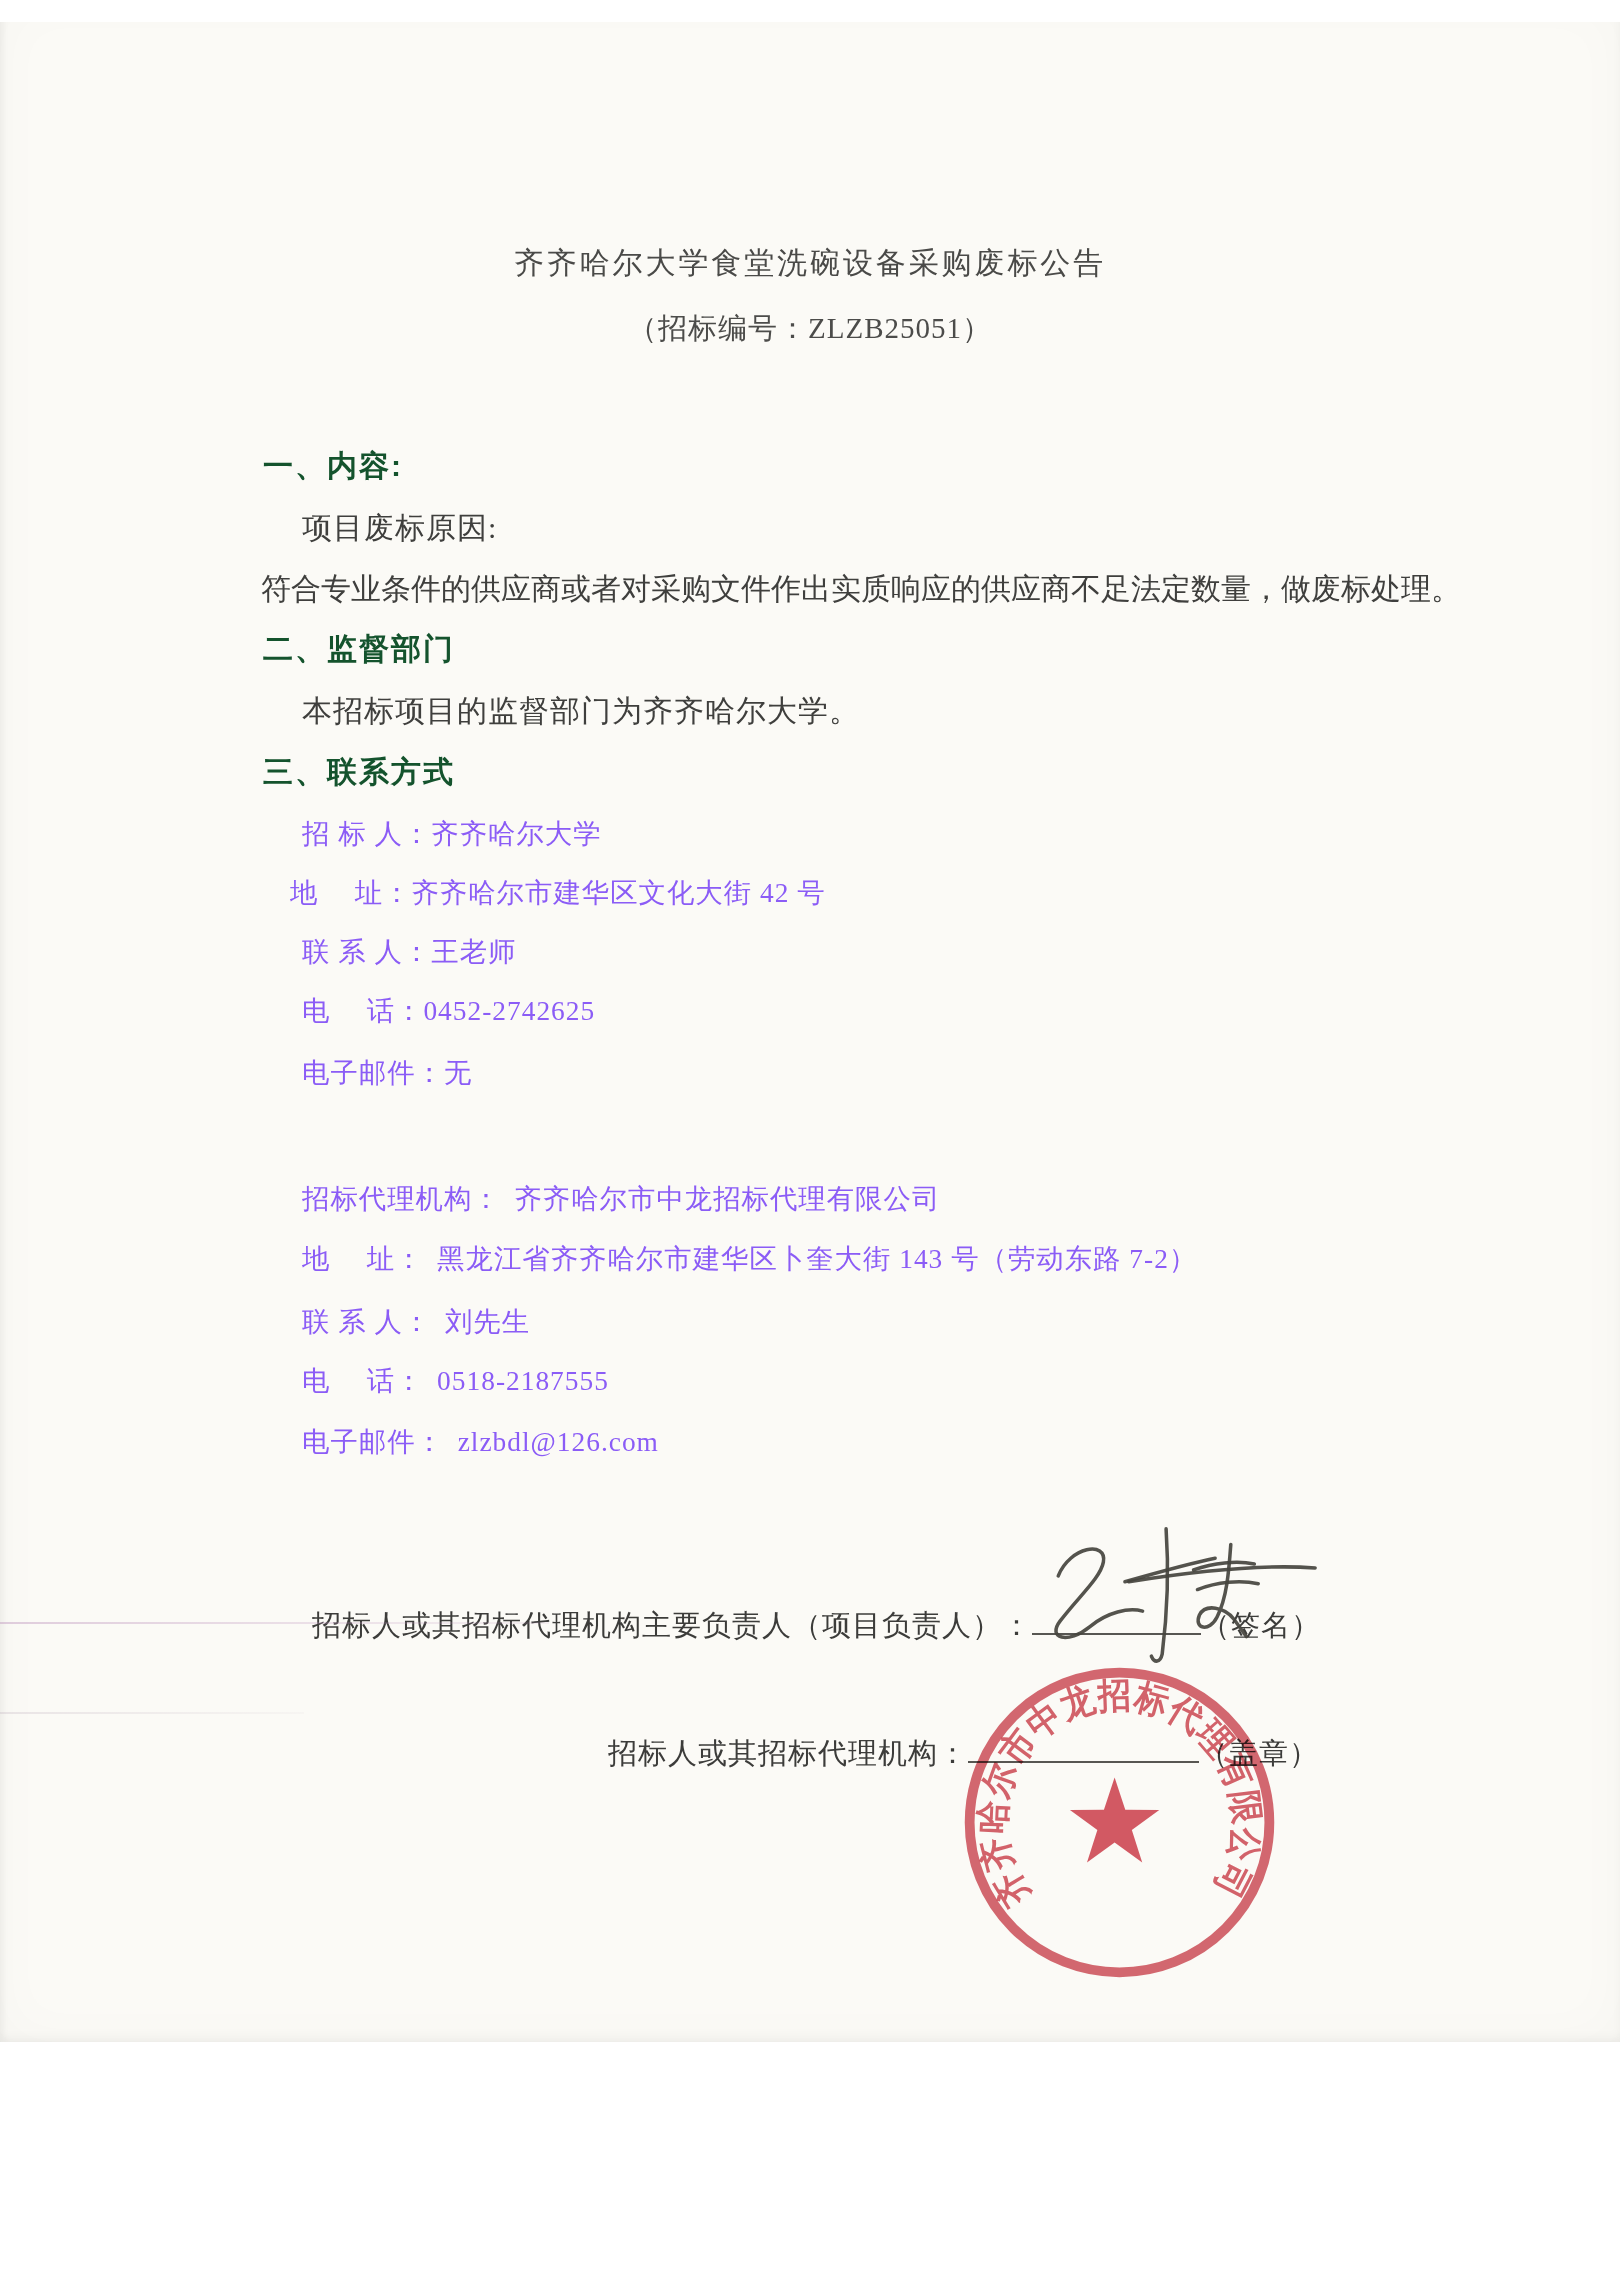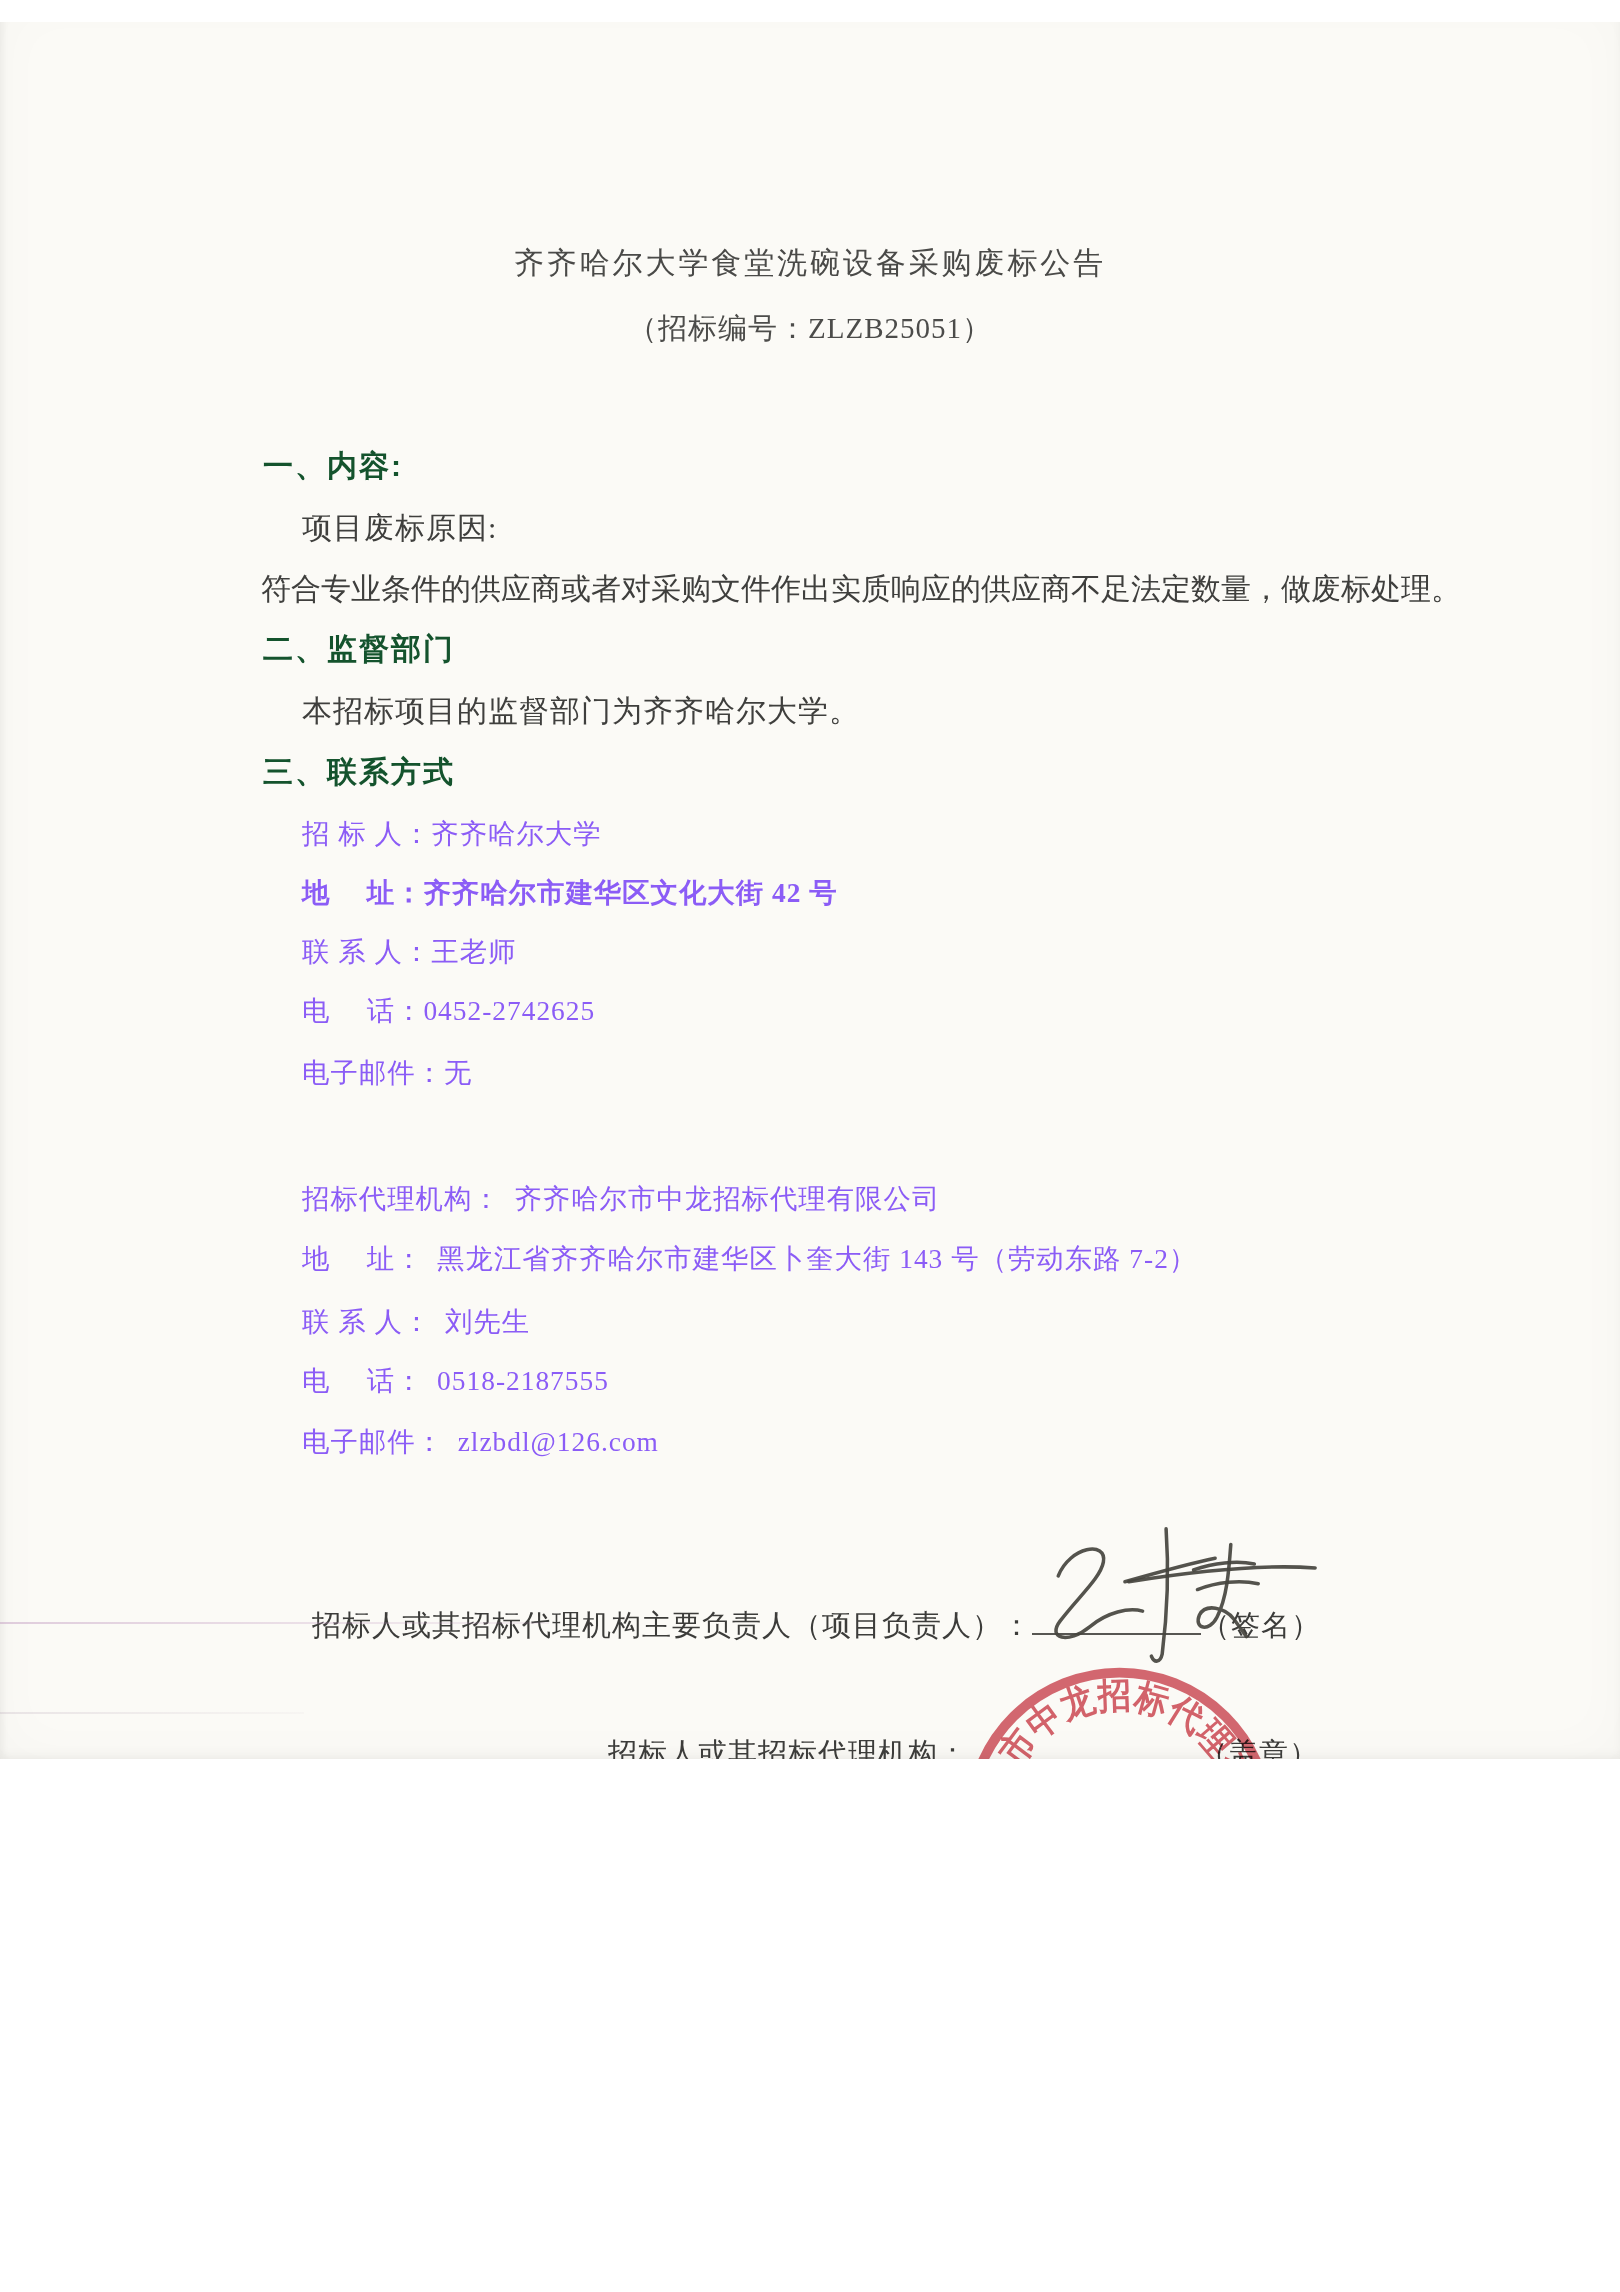--- a/index.html
+++ b/index.html
@@ -1,18 +1,18 @@
 <!DOCTYPE html>
 <html><head>
 <meta charset="utf-8">
 <style>
   html,body{margin:0;padding:0;background:#ffffff;}
   .page{
     position:relative;
-    width:1620px;height:1759px;
+    width:1620px;height:2042px;
     background:#fbfaf6;
     overflow:hidden;
     font-family:"Liberation Serif","DejaVu Serif",serif;
     color:#3d3d3b;
     box-shadow:inset 0 0 59px rgba(0,0,0,0.025), inset 3.9px 0 7.8px rgba(0,0,0,0.03), inset 0 -4.9px 9.8px rgba(0,0,0,0.035);
   }
   .top-strip{position:absolute;left:0;top:0;width:100%;height:21.6px;background:#ffffff;}
   .abs{position:absolute;white-space:nowrap;}
   .doc-title{
     left:0;right:0;top:243px;text-align:center;
@@ -30,21 +30,21 @@
   .h2{left:263px;top:629px;}
   .h3{left:263px;top:752px;}
   .body-line{font-size:30px;color:#3f3f3d;letter-spacing:1px;}
   .t1{left:302px;top:508px;}
   .para{left:261px;top:569px;letter-spacing:0;}
   .t2{left:302px;top:691px;}
   .contact-row{font-size:27.4px;color:#8b5cf6;}
   .contact-row .lbl{white-space:pre;letter-spacing:1px;}
   .contact-row .val{letter-spacing:1px;}
   .contact-row .val.gap{padding-left:13.7px;}
-  .c1r1{left:302px;top:816px;} .c1r2{left:302px;top:875px;font-weight:bold;} .c1r3{left:302px;top:934px;}
+  .c1r1{left:302px;top:816px;} .c1r2{left:290px;top:875px;} .c1r3{left:302px;top:934px;}
   .c1r4{left:302px;top:993px;} .c1r5{left:302px;top:1055px;}
   .c2r1{left:302px;top:1181px;} .c2r2{left:302px;top:1241px;} .c2r3{left:302px;top:1304px;}
   .c2r4{left:302px;top:1363px;} .c2r5{left:302px;top:1424px;}
   .signoff{font-size:29px;color:#3c3c3a;letter-spacing:1px;}
   .sign-row{left:312px;top:1605px;}
   .seal-row{left:608px;top:1733px;}
   .uline{display:inline-block;border-bottom:2px solid #575652;height:0.95em;}
   .uline.sign{width:169px;}
   .uline.seal{width:231px;}
   .artifact{position:absolute;height:2px;pointer-events:none;}

